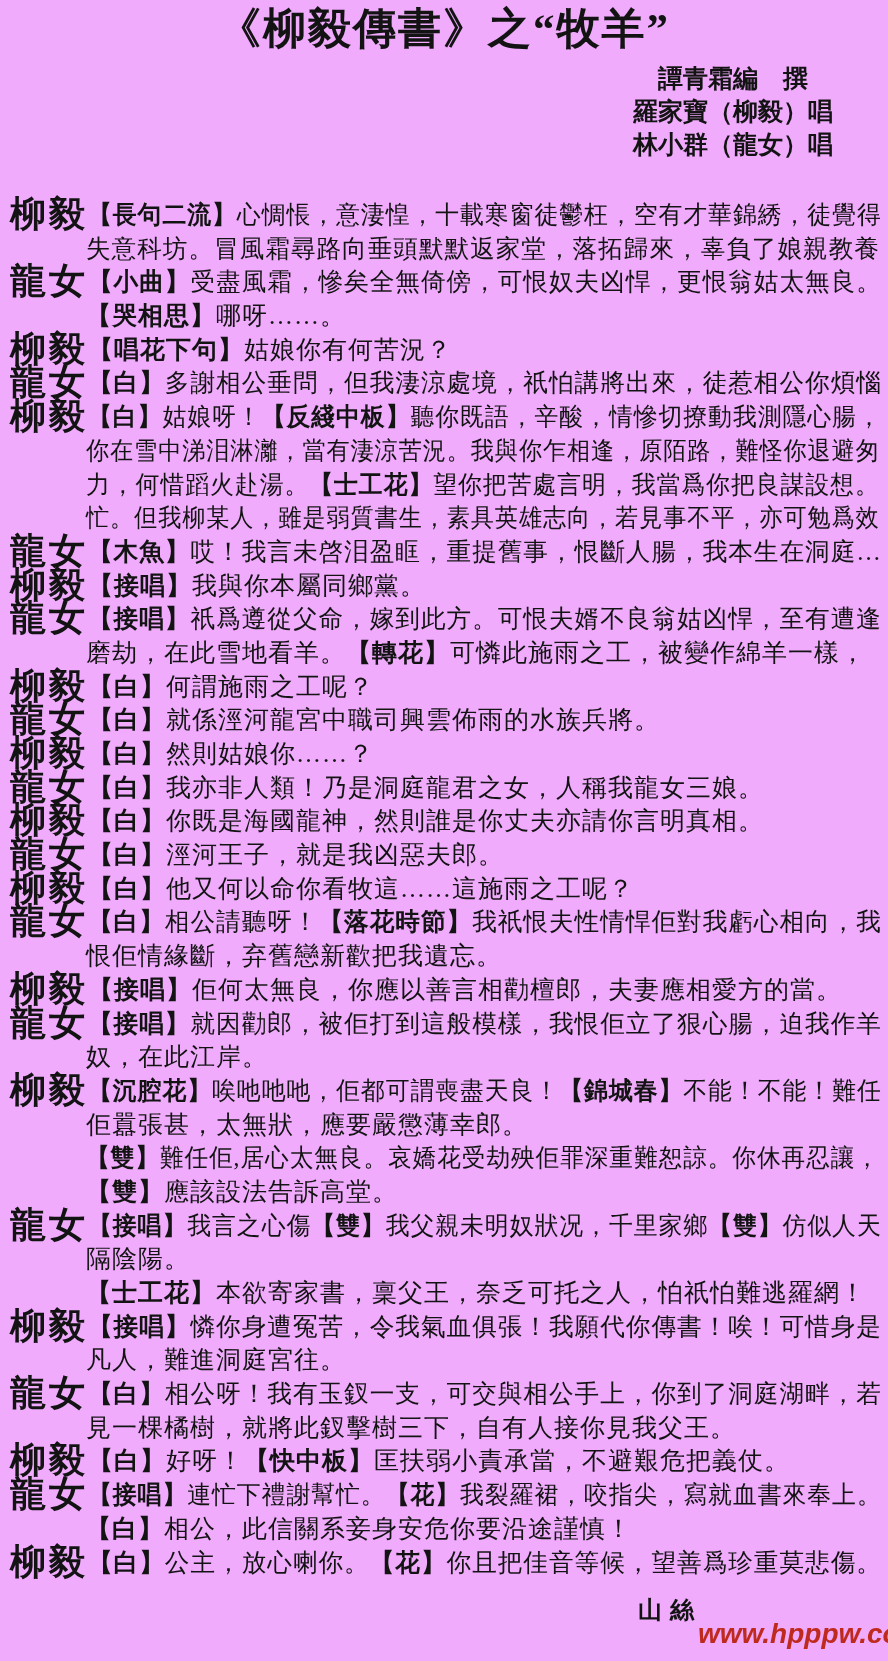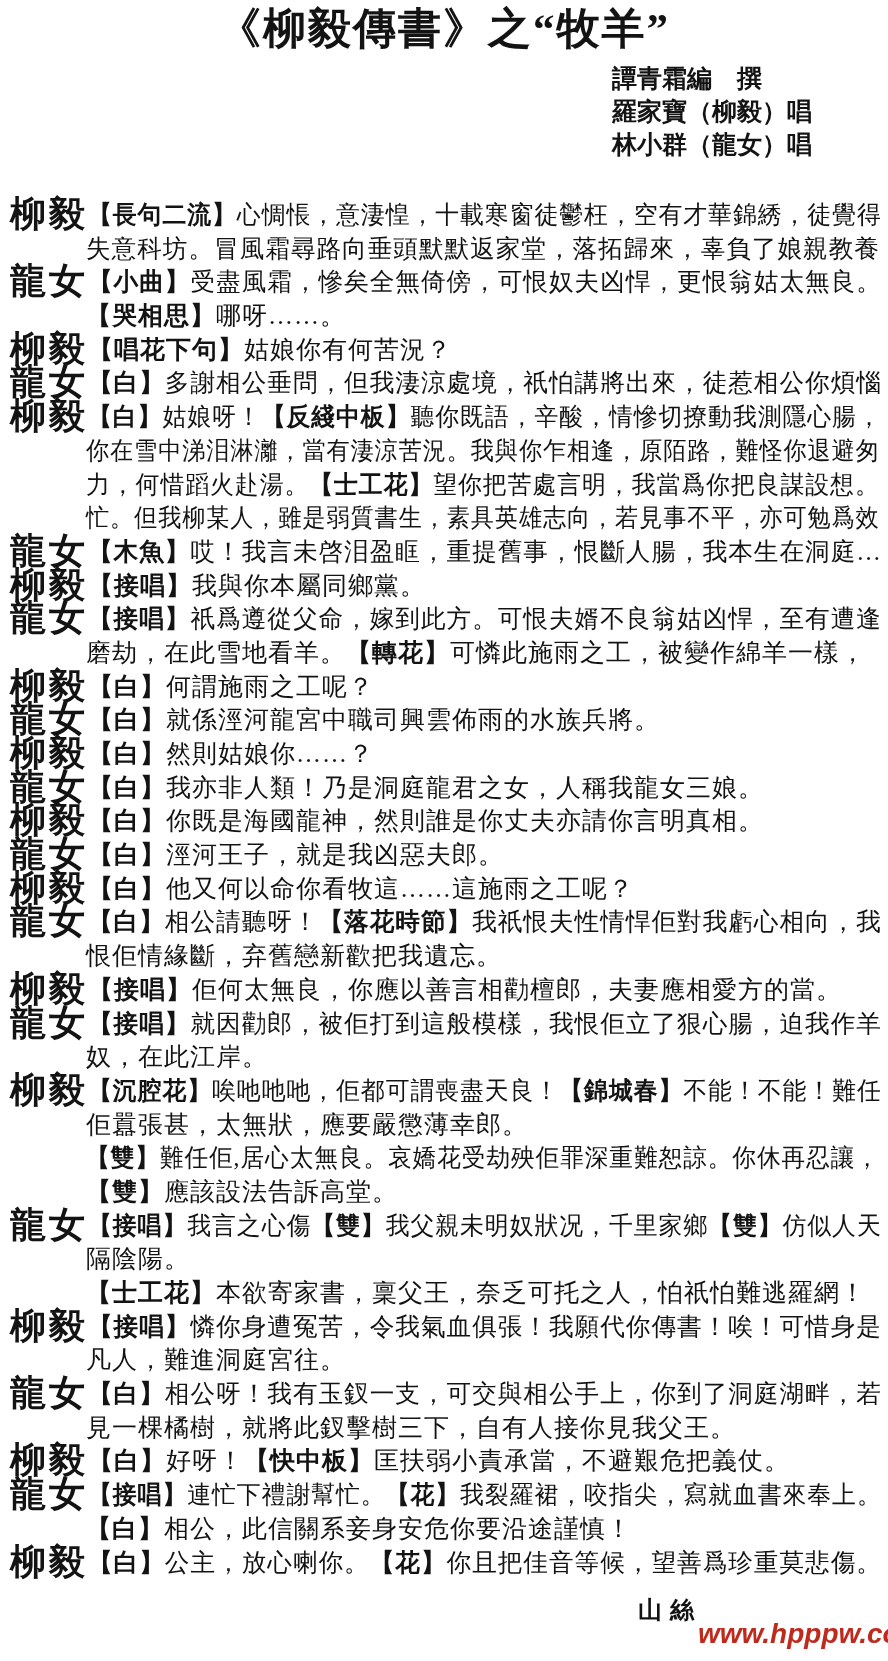--- a/index.html
+++ b/index.html
@@ -8,21 +8,21 @@
     background:#fbfaf7;overflow:hidden;
     font-family:"Liberation Serif","DejaVu Serif",serif;color:#131313;
   }
   .title{
     position:absolute;top:0;left:0;right:0;margin:0;
     text-align:center;font-size:43px;line-height:58px;
     font-weight:700;letter-spacing:2px;white-space:nowrap;
   }
   .credits{position:absolute;top:62px;right:34px;width:242px;}
   .credit-row{
-    display:flex;justify-content:flex-start;
+    display:flex;justify-content:center;
     font-size:25px;font-weight:700;line-height:33px;white-space:nowrap;
   }
   .script{position:absolute;top:199px;left:10px;right:8px;}
   .line{display:flex;align-items:flex-start;height:33.7px;overflow:visible;}
   .speaker{
     flex:0 0 76px;font-weight:700;font-size:36px;line-height:31px;
     letter-spacing:3px;white-space:nowrap;
   }
   .text{
     flex:1 1 auto;font-size:25px;line-height:31px;letter-spacing:1px;
@@ -37,21 +37,21 @@
   .watermark{
     position:absolute;left:698px;top:1617px;
     font-family:"Liberation Sans","DejaVu Sans",sans-serif;
     font-size:28px;line-height:34px;font-weight:700;font-style:italic;
     white-space:nowrap;
   }
 </style>
 </head>
 <body>
 
-<div class="page" style="background: #ffffff; color: rgb(19, 19, 19);">
+<div class="page" style="background: #f0abfc; color: rgb(19, 19, 19);">
 
   <h1 class="title">《柳毅傳書》之“牧羊”</h1>
 
   <div class="credits">
     <div class="credit-row">
       <span>譚青霜</span>
       <span>編　撰</span>
     </div>
     <div class="credit-row">
       <span>羅家寶（柳毅）</span>

